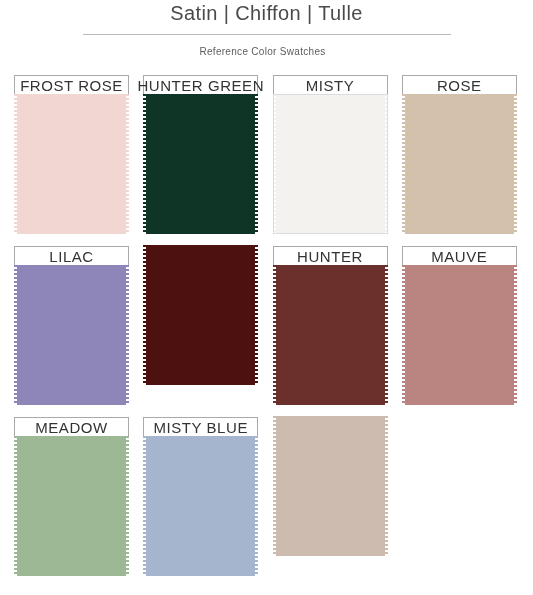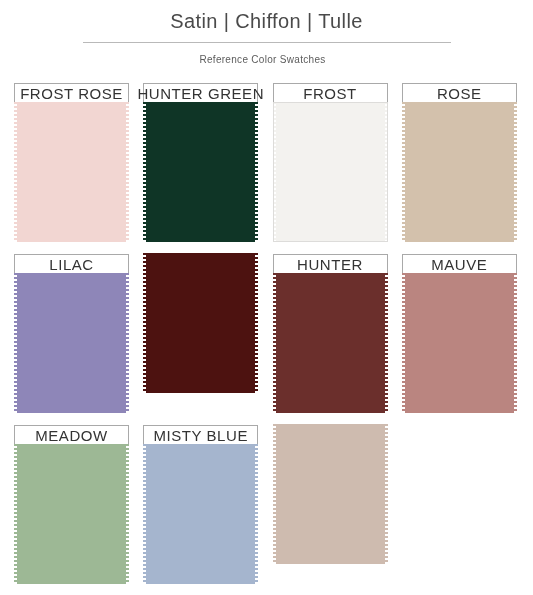--- a/index.html
+++ b/index.html
@@ -15,21 +15,20 @@
 
   .page {
     width: 533px;
     height: 595px;
     position: relative;
     padding: 0;
   }
 
   
   .header {
-    padding-top: 8px;
     text-align: center;
   }
   .title {
     font-size: 20px;
     font-weight: 400;
     letter-spacing: 0.4px;
     color: #4a4a4a;
     line-height: 26px;
     margin: 0;
     font-family: "Liberation Sans", sans-serif;
@@ -155,21 +154,21 @@
         <div class="label-plate">
           <span class="label-text">HUNTER GREEN</span>
         </div>
         <div class="swatch-wrap">
           <div class="swatch" style="background: rgb(15, 53, 38);"></div>
           <div class="swatch-right-teeth" style="background: rgb(15, 53, 38);"></div>
         </div>
       </div>
       <div class="cell">
         <div class="label-plate">
-          <span class="label-text">FROST</span>
+          <span class="label-text">MISTY</span>
         </div>
         <div class="swatch-wrap">
           <div class="swatch" style="background: rgb(243, 242, 239);"></div>
           <div class="swatch-right-teeth" style="background: rgb(243, 242, 239);"></div>
           <div class="swatch-outline"></div>
         </div>
       </div>
       <div class="cell">
         <div class="label-plate">
           <span class="label-text">ROSE</span>

